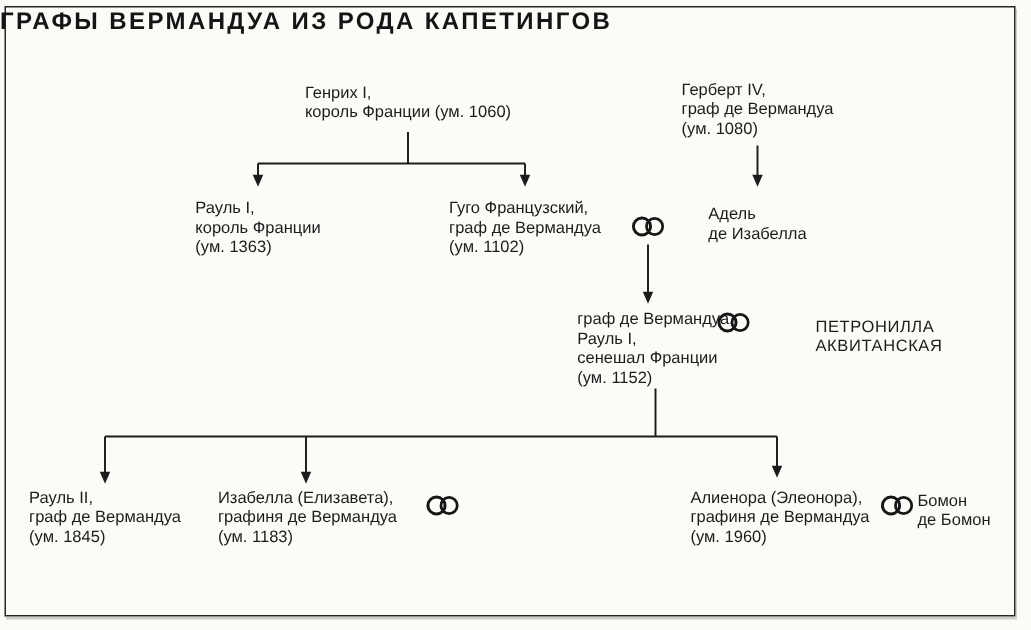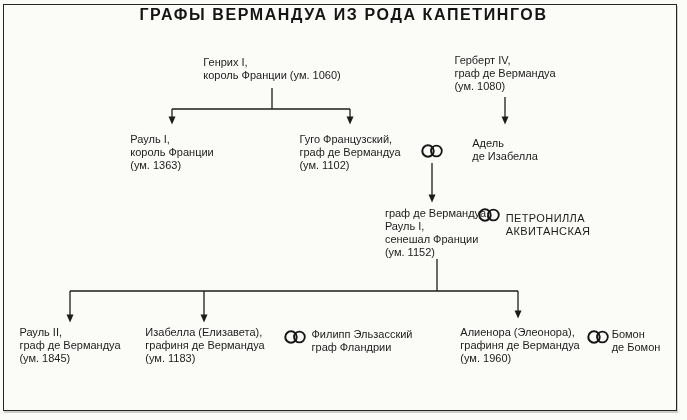--- a/index.html
+++ b/index.html
@@ -11,21 +11,21 @@
     color:#1d1d1d;
     overflow:hidden;
   }
   .frame{
     position:absolute;left:3px;top:4px;width:672px;height:405px;
     border:1.6px solid #262626;
     box-shadow:1px 2px 0 rgba(120,120,120,.35);
   }
   .title{
     position:absolute;left:0;top:6px;width:100%;
-    text-align:center;
+    text-align:left;
     font-size:16px;font-weight:bold;
     letter-spacing:1.6px;
     color:#151515;
   }
   .node{
     position:absolute;
     transform:translateX(-50%);
     text-align:left;
     font-size:11px;line-height:13px;
     white-space:nowrap;
@@ -99,38 +99,34 @@
     <div>Адель</div>
     <div>де Изабелла</div>
   </div>
 
   <div class="node" style="left:437px;top:207px">
     <div>граф де Вермандуа,</div>
     <div>Рауль I,</div>
     <div>сенешал Франции</div>
     <div>(ум. 1152)</div>
   </div>
-  <div class="node caps" style="left:548px;top:212px">
+  <div class="node caps" style="left:586px;top:212px">
     <div>ПЕТРОНИЛЛА</div>
     <div>АКВИТАНСКАЯ</div>
   </div>
 
   <div class="node" style="left:70px;top:326px">
     <div>Рауль II,</div>
     <div>граф де Вермандуа</div>
     <div>(ум. 1845)</div>
   </div>
   <div class="node" style="left:205px;top:326px">
     <div>Изабелла (Елизавета),</div>
     <div>графиня де Вермандуа</div>
     <div>(ум. 1183)</div>
-  </div>
-  <div class="node" style="left:362px;top:328px">
-    <div>Филипп Эльзасский</div>
-    <div>граф Фландрии</div>
   </div>
   <div class="node" style="left:520px;top:326px">
     <div>Алиенора (Элеонора),</div>
     <div>графиня де Вермандуа</div>
     <div>(ум. 1960)</div>
   </div>
   <div class="node" style="left:636px;top:328px">
     <div>Бомон</div>
     <div>де Бомон</div>
   </div>

